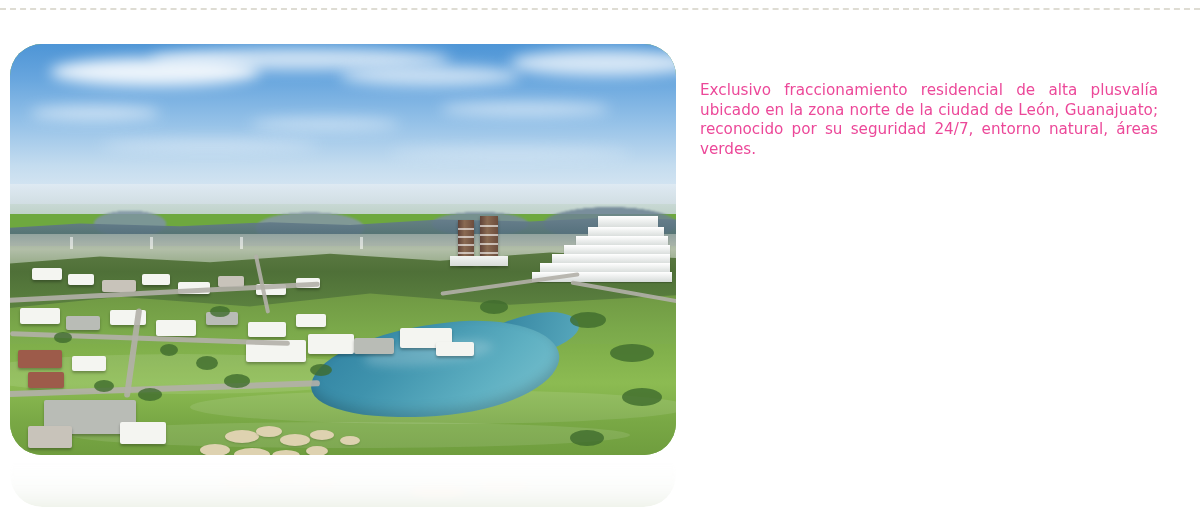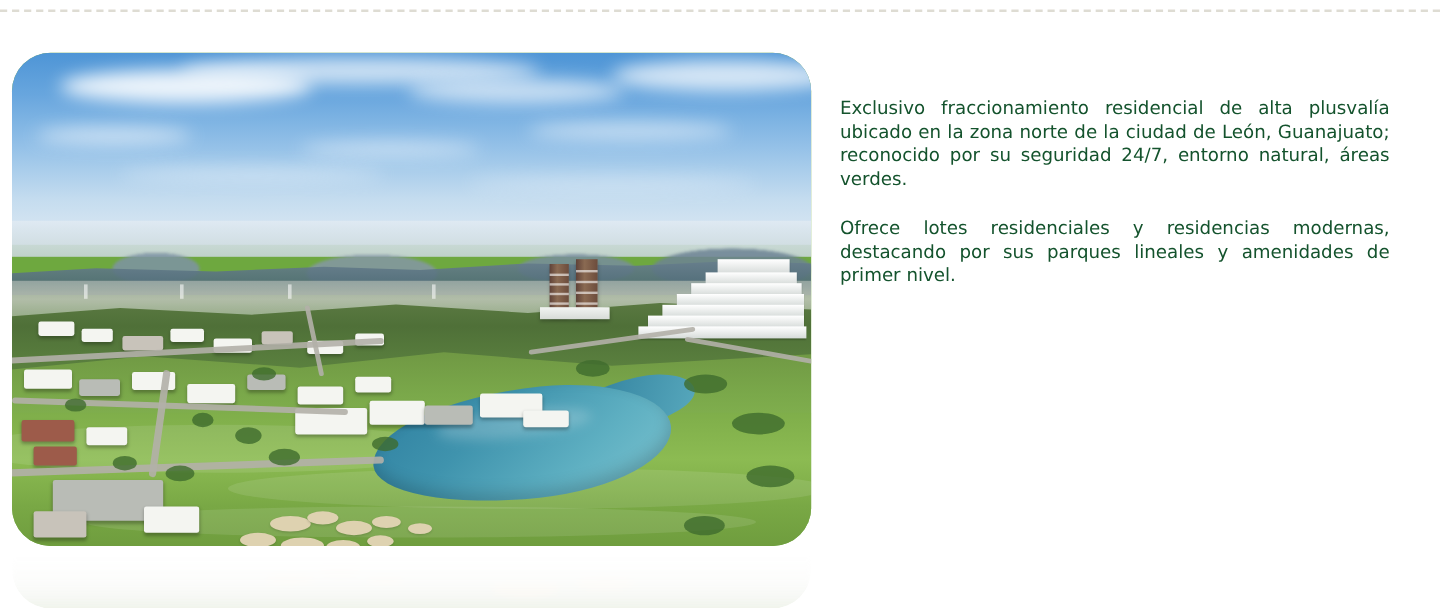--- a/index.html
+++ b/index.html
@@ -202,21 +202,21 @@
     font-weight:400;
     letter-spacing:-.2px;
     text-align:center;
     color:#2f5594;
     font-family:"DejaVu Sans", sans-serif;
   }
   .body-p{
     margin:0;
     font-size:15.2px;
     line-height:19.5px;
-    color:#14532d;
+    color:#ec4899;
     text-align:justify;
     font-family:"DejaVu Sans", sans-serif;
   }
   #p1{margin-top:37px;}
   #p2{margin-top:22px;}
 </style>
 </head>
 <body>
 
 <div id="top-rule"></div>
@@ -357,16 +357,15 @@
       <div class="rsand" style="left:212px;bottom:14px;width:40px;height:12px;"></div>
       <div class="rsand" style="left:256px;bottom:10px;width:34px;height:10px;"></div>
       <div class="rsand" style="left:296px;bottom:16px;width:30px;height:10px;"></div>
       <div class="rsand" style="left:400px;bottom:22px;width:56px;height:14px;"></div>
       <div class="rsand" style="left:470px;bottom:18px;width:48px;height:12px;"></div>
     </div>
   </div>
 
   <div id="text-col">
     <p id="p1" class="body-p">Exclusivo fraccionamiento residencial de alta plusvalía ubicado en la zona norte de la ciudad de León, Guanajuato; reconocido por su seguridad 24/7, entorno natural, áreas verdes.</p>
-    <p id="p2" class="body-p">Ofrece lotes residenciales y residencias modernas, destacando por sus parques lineales y amenidades de primer nivel.</p>
   </div>
 
 </div>
 
 </body></html>

